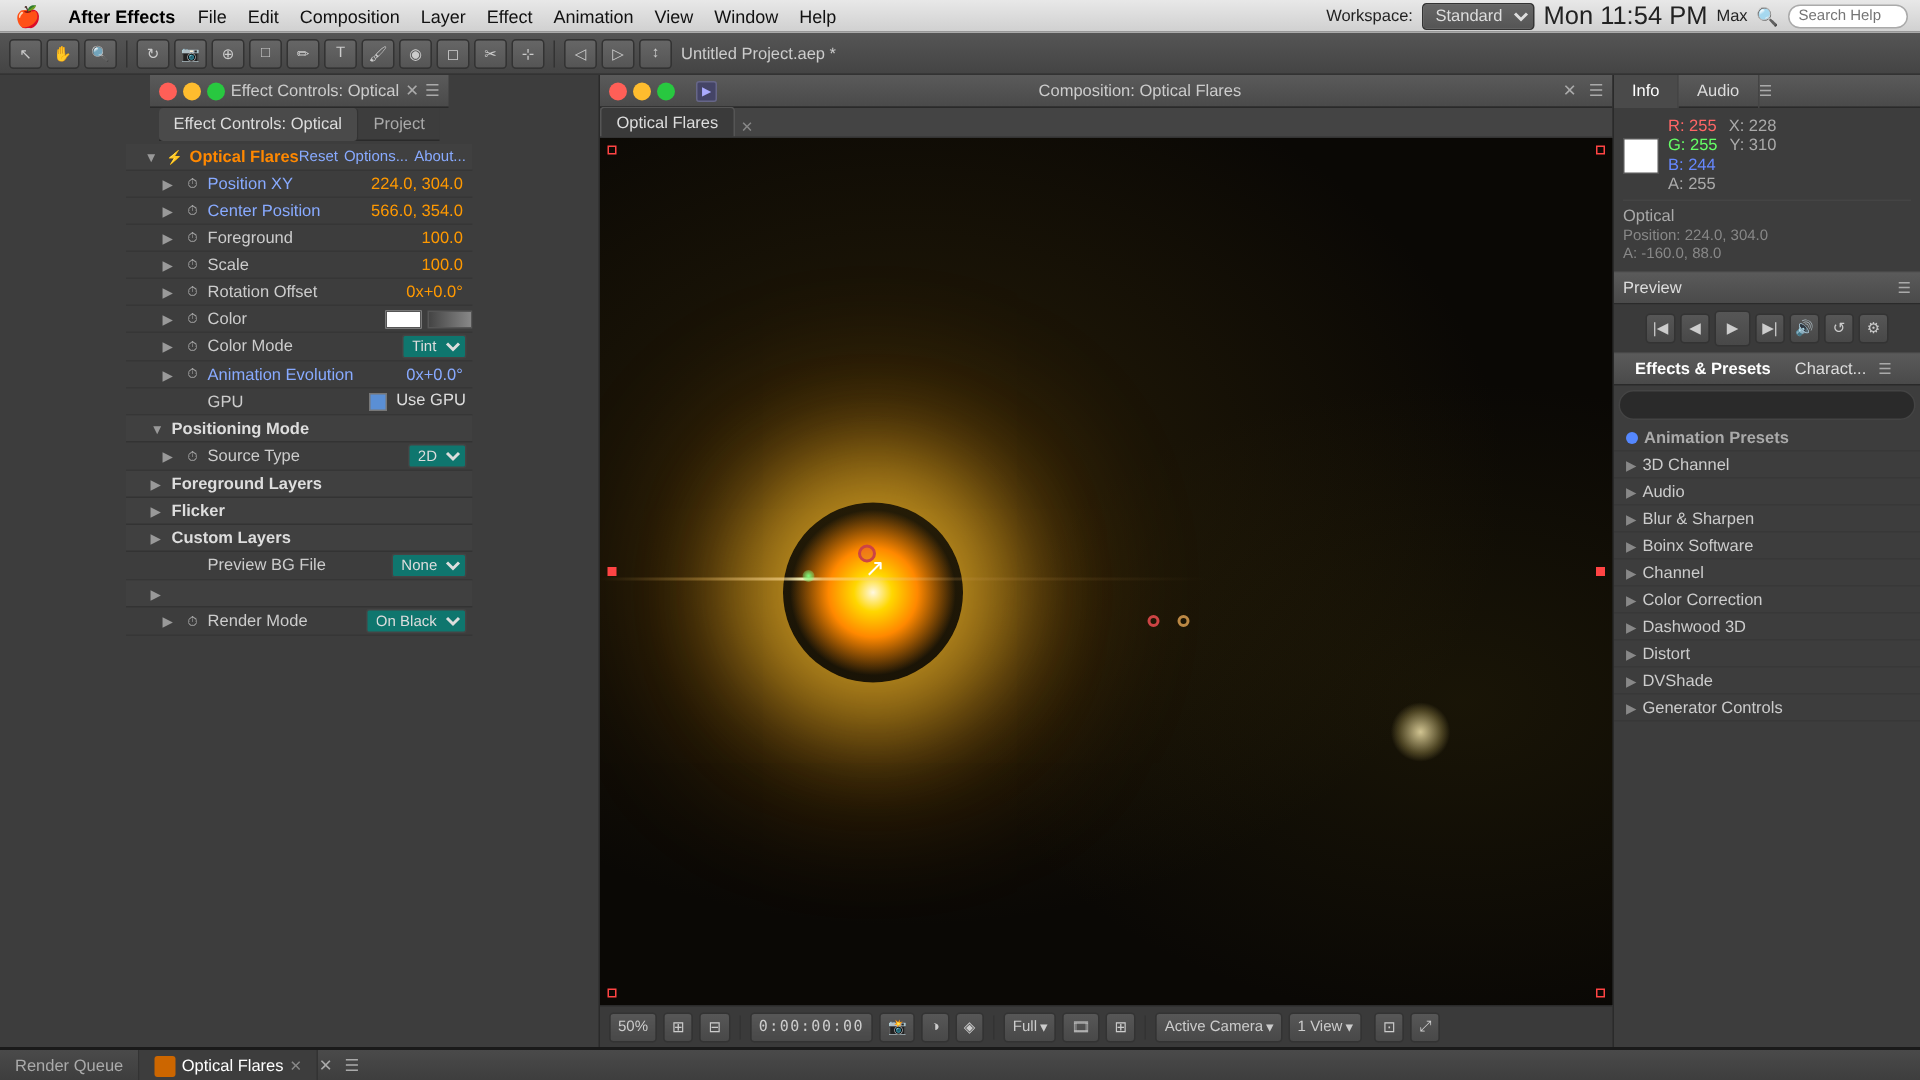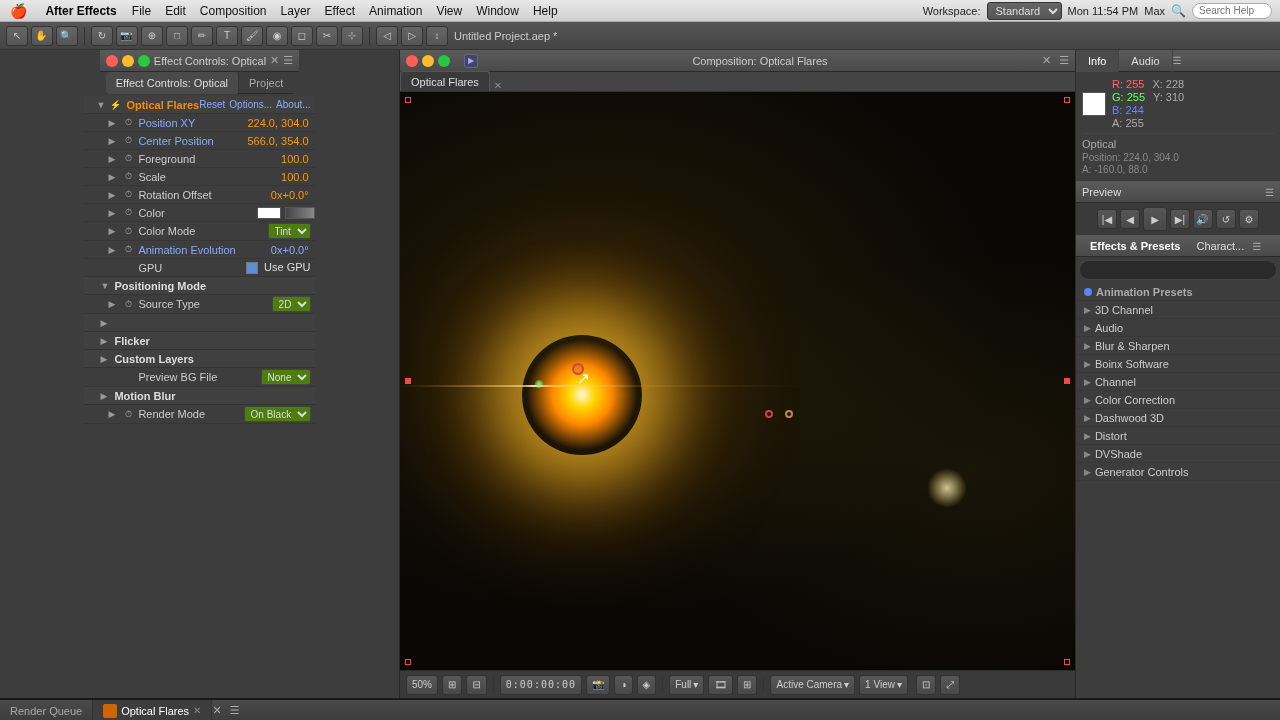--- a/index.html
+++ b/index.html
@@ -74,21 +74,21 @@
       display: flex; align-items: center; padding: 2px 4px; height: 18px;
       background: #404040; border-bottom: 1px solid #333;
     }
     .section-header .prop-name { color: #ddd; font-weight: bold; }
 
     
     .color-swatch { width: 24px; height: 12px; background: white; border: 1px solid #555; display: inline-block; margin-right: 4px; }
     .color-bar { width: 30px; height: 12px; background: linear-gradient(to right, #444, #888); border: 1px solid #555; display: inline-block; }
 
     .dropdown-select {
-      height: 16px; background: #4d7c0f; border: 1px solid #444; border-radius: 2px;
+      height: 16px; background: #0f766e; border: 1px solid #444; border-radius: 2px;
       color: #ddd; font-size: 10px; padding: 0 2px; margin-right: 4px;
     }
 
     .checkbox-item { width: 12px; height: 12px; border: 1px solid #777; background: #3a3a3a; display: inline-block; margin-right: 3px; vertical-align: middle; }
     .checkbox-item.checked { background: #5a8fd5; }
 
     
     #center-panel { flex: 1; display: flex; flex-direction: column; background: #2d2d2d; }
     .comp-viewer {
       flex: 1; background: #1a1a1a; position: relative; overflow: hidden;
@@ -251,21 +251,21 @@
   <span class="menu-item">Animation</span>
   <span class="menu-item">View</span>
   <span class="menu-item">Window</span>
   <span class="menu-item">Help</span>
   <span class="spacer"></span>
   <div class="right-items">
     <span>Workspace:</span>
     <select class="workspace-select">
       <option>Standard</option>
     </select>
-    <span style="color:#222;font-size:11px;">Mon 11:54 PM</span>
+    <span style="color:#222;font-size:17px;">Mon 11:54 PM</span>
     <span style="color:#222;font-size:11px;">Max</span>
     <span style="font-size:12px;color:#444;">🔍</span>
     <input style="height: 16px; background: rgb(255, 255, 255); border: 1px solid rgb(170, 170, 170); border-radius: 8px; font-size: 10px; padding: 0px 6px; width: 80px;" placeholder="Search Help">
   </div>
 </div>
 
 <div id="toolbar">
   <div class="toolbar-btn">↖</div>
   <div class="toolbar-btn">✋</div>
   <div class="toolbar-btn">🔍</div>
@@ -418,20 +418,21 @@
         <div class="prop-icon">⏱</div>
         <span class="prop-name">Source Type</span>
         <select class="dropdown-select">
           <option>2D</option>
         </select>
       </div>
 
       <div class="section-header">
         <div class="prop-indent"></div>
         <div class="prop-triangle">▶</div>
+        <span class="prop-name">Foreground Layers</span>
       </div>
 
       <div class="section-header">
         <div class="prop-indent"></div>
         <div class="prop-triangle">▶</div>
         <span class="prop-name">Flicker</span>
       </div>
 
       <div class="section-header">
         <div class="prop-indent"></div>
@@ -446,21 +447,20 @@
         <div class="prop-icon"></div>
         <span class="prop-name">Preview BG File</span>
         <select class="dropdown-select">
           <option>None</option>
         </select>
       </div>
 
       <div class="section-header">
         <div class="prop-indent"></div>
         <div class="prop-triangle">▶</div>
-        <span class="prop-name">Motion Blur</span>
       </div>
 
       <div class="prop-row">
         <div class="prop-indent"></div>
           <div class="prop-indent"></div>
         <div class="prop-triangle">▶</div>
         <div class="prop-icon">⏱</div>
         <span class="prop-name">Render Mode</span>
         <select class="dropdown-select">
           <option>On Black</option>

